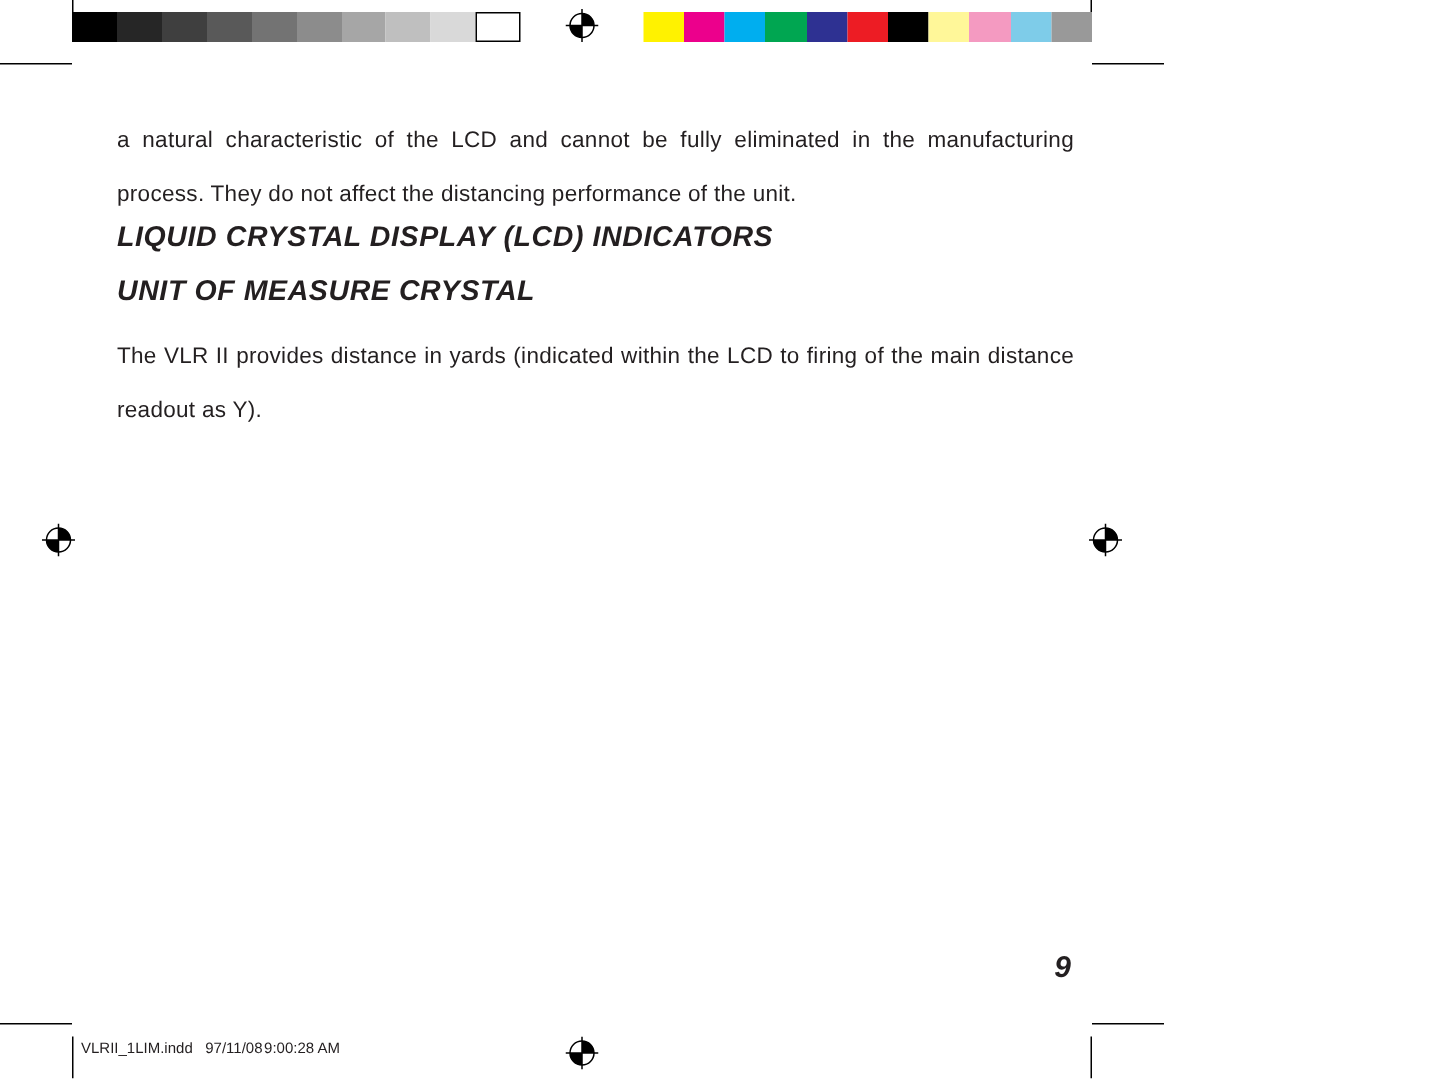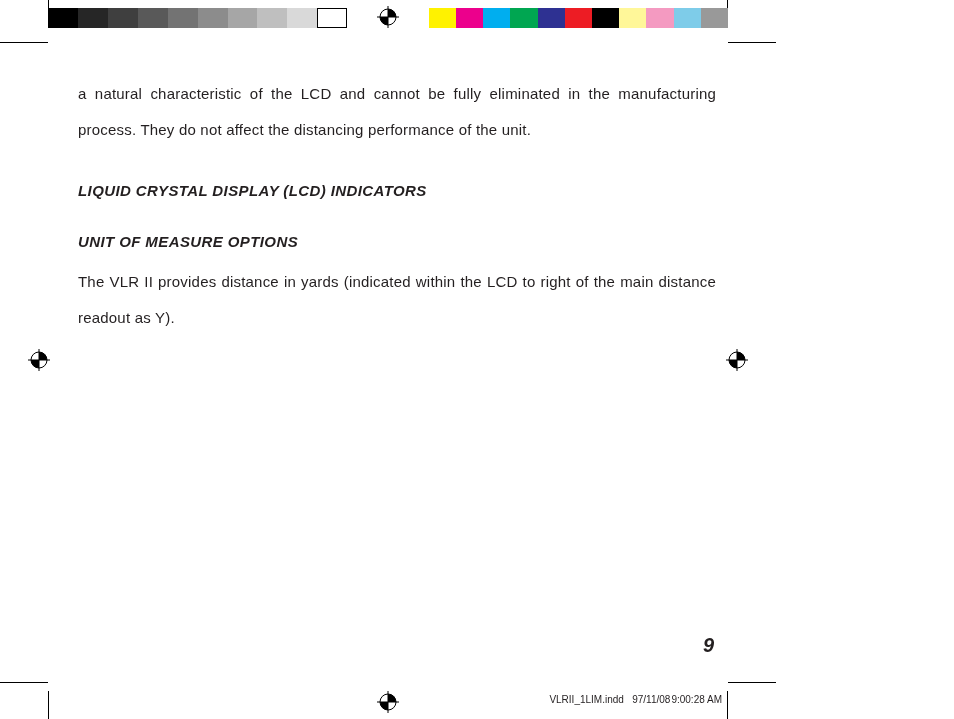--- a/index.html
+++ b/index.html
@@ -32,26 +32,26 @@
   .crop-tl-v { top: 0; left: 48px; height: 8px; }
   .crop-tr-v { top: 0; right: 48px; height: 8px; }
   .crop-bl-h { bottom: 36px; left: 0; }
   .crop-br-h { bottom: 36px; right: 0; }
   .crop-bl-v { bottom: 0; left: 48px; }
   .crop-br-v { bottom: 0; right: 48px; }
 
   
   .content { position: absolute; top: 76px; left: 78px; right: 60px; bottom: 70px; }
   .content p.body { font-size: 15px; font-weight: 300; line-height: 2.4; letter-spacing: 0.2px; text-align: justify; text-justify: inter-word; }
-  .content h2 { font-size: 15px; font-weight: 800; font-style: italic; letter-spacing: 0.4px; margin-top: 34px; margin-bottom: 14px; font-family: "Arial Black","Helvetica Neue",Arial,sans-serif; }
+  .content h2 { font-size: 19px; font-weight: 800; font-style: italic; letter-spacing: 0.4px; margin-bottom: 14px; font-family: "Arial Black","Helvetica Neue",Arial,sans-serif; }
   .content .para2 { margin-top: 0; }
 
   .page-number { position: absolute; right: 62px; bottom: 62px; font-size: 20px; font-weight: 800; font-style: italic; font-family: "Arial Black","Helvetica Neue",Arial,sans-serif; }
 
-  .footer { position: absolute; left: 54px; right: 54px; bottom: 14px; display: flex; justify-content: flex-end; font-size: 10px; font-weight: 300; color: #231f20; }
+  .footer { position: absolute; left: 54px; right: 54px; bottom: 14px; display: flex; justify-content: flex-start; font-size: 10px; font-weight: 300; color: #231f20; }
   .footer .right { display: flex; gap: 1px; }
 </style>
 </head>
 <body>
 
 <div class="page">
 
   <div class="colorbar">
     <div class="group left" id="cb-left">
         <div class="swatch" style="background: rgb(0, 0, 0);"></div>
@@ -124,22 +124,22 @@
   <div class="crop-h crop-bl-h"></div>
   <div class="crop-h crop-br-h"></div>
   <div class="crop-v crop-bl-v"></div>
   <div class="crop-v crop-br-v"></div>
 
   <div class="content">
     <p class="body">a natural characteristic of the LCD and cannot be fully eliminated in the manufacturing process. They do not affect the distancing performance of the unit.</p>
 
     <h2>LIQUID CRYSTAL DISPLAY (LCD) INDICATORS</h2>
 
-    <h2>UNIT OF MEASURE OPTIONS</h2>
-    <p class="body para2">The VLR II provides distance in yards (indicated within the LCD to right of the main distance readout as Y).</p>
+    <h2>UNIT OF MEASURE CRYSTAL</h2>
+    <p class="body para2">The VLR II provides distance in yards (indicated within the LCD to firing of the main distance readout as Y).</p>
   </div>
 
   <div class="page-number">9</div>
 
   <div class="footer">
     <div class="left">
       <span>VLRII_1LIM.indd</span>&nbsp;&nbsp;&nbsp;<span>9</span>
     </div>
     <div class="right">
       <span>7/11/08</span>

